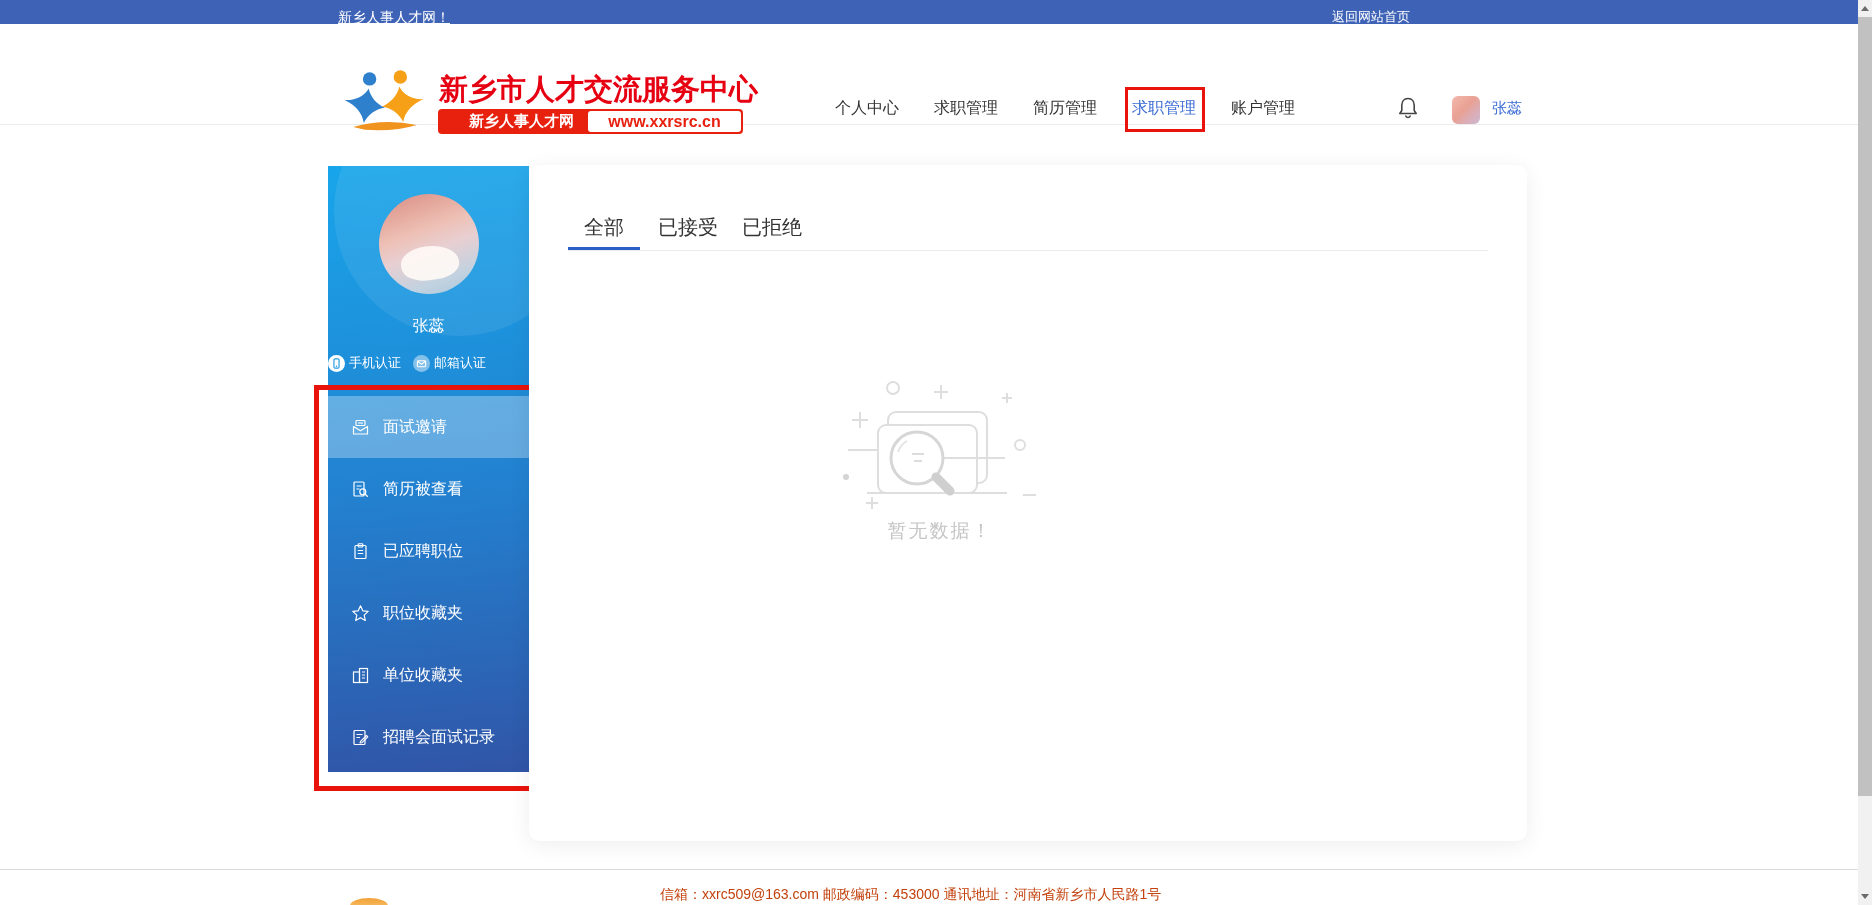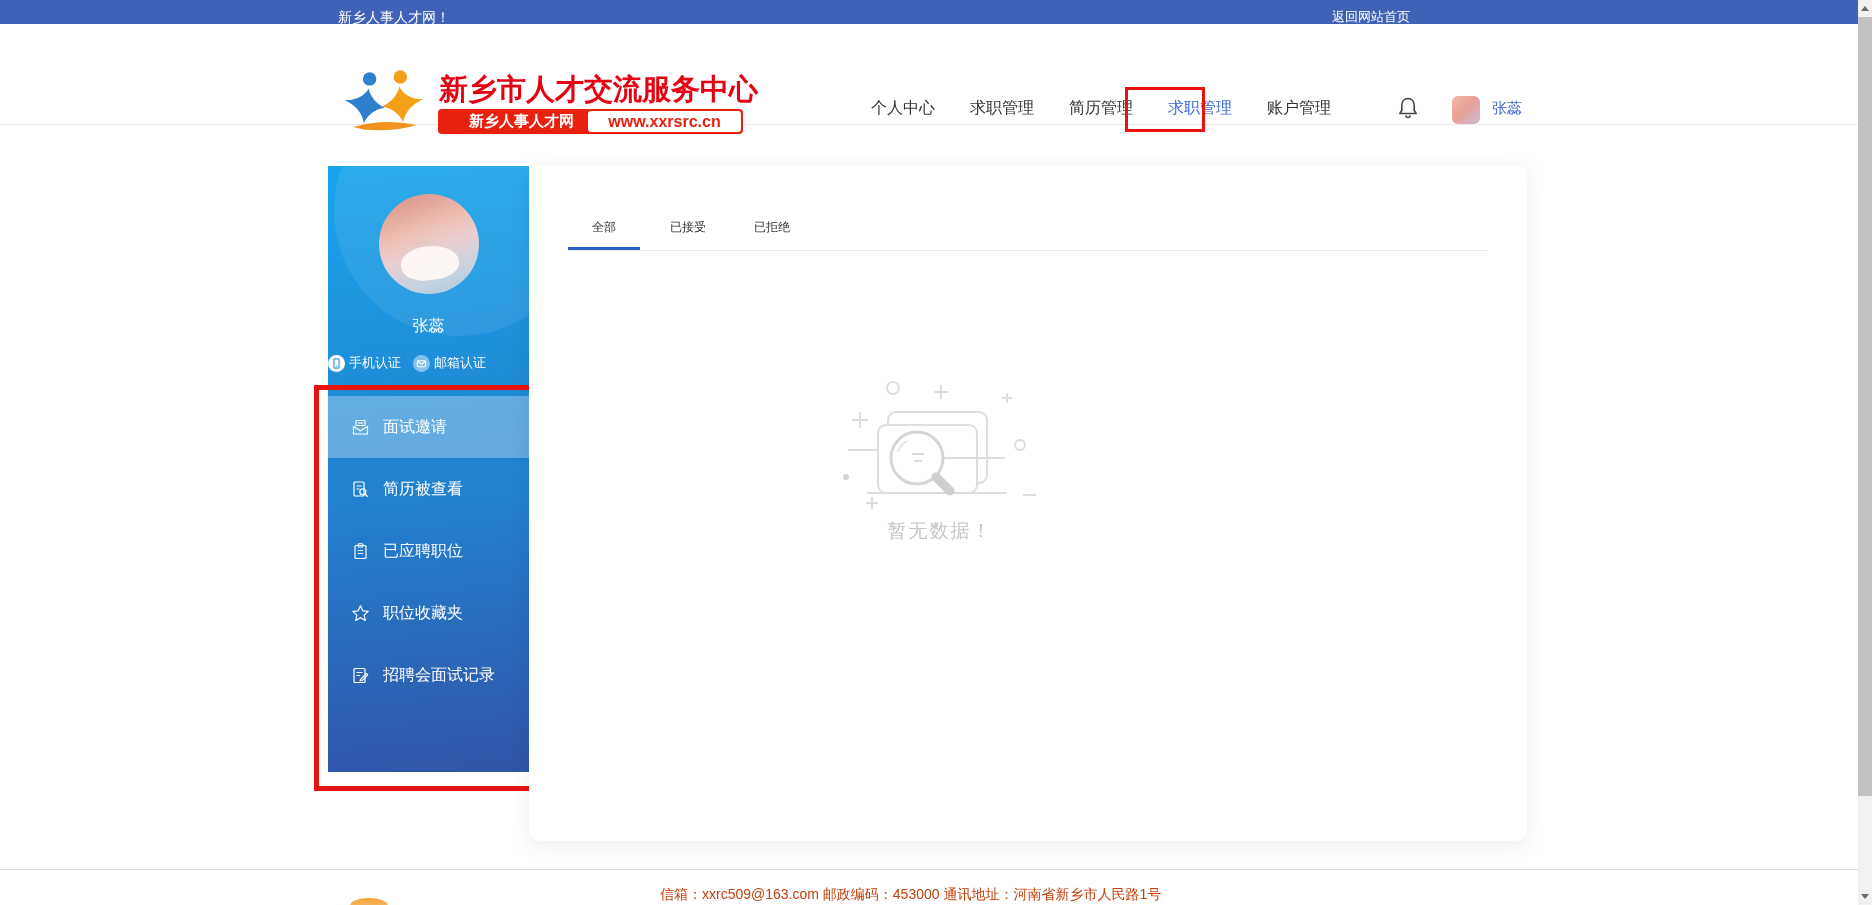--- a/index.html
+++ b/index.html
@@ -3,36 +3,36 @@
 <meta charset="utf-8">
 <style>
   * { margin:0; padding:0; box-sizing:border-box; }
   html,body { width:1872px; height:905px; overflow:hidden; background:#fff;
     font-family:"Liberation Sans","DejaVu Sans",sans-serif; }
   #viewport { position:absolute; top:0; left:0; width:1872px; height:905px; background:#fff; }
 
   
   .topbar { position:absolute; left:0; top:0; width:1858px; height:34px; background:#3E63B6; }
   .topbar-left { position:absolute; left:338px; top:0; height:34px; line-height:34px;
-    color:#fff; font-size:14px; cursor:pointer; }
+    color:#fff; font-size:14px; cursor:pointer;text-decoration:underline; }
   .topbar-right { position:absolute; left:1332px; top:0; height:34px; line-height:34px;
     color:#fff; font-size:13px; cursor:pointer;text-align:right; }
 
   
   .header { position:absolute; left:0; top:24px; width:1858px; height:101px; background:#fff;
     border-bottom:1px solid #ececec; }
   .logo-figures { position:absolute; left:336px; top:44px; width:96px; height:64px; }
   .org-title { position:absolute; left:439px; top:46px; font-size:29px; font-weight:900;
     color:#E60012; letter-spacing:0px; white-space:nowrap; }
   .banner { position:absolute; left:438px; top:85px; width:305px; height:25px; background:#E8210F;
     border-radius:4px; display:flex; align-items:center; overflow:hidden; }
   .banner-site { width:150px; text-align:center; color:#fff; font-size:15px; font-weight:bold;padding-left:17px; }
   .banner-url { flex:1; margin:2px 2px 2px 0; background:#fff; border-radius:3px; height:21px;
     line-height:21px; text-align:center; color:#E8210F; font-size:16px; font-weight:bold; }
-  .nav { position:absolute; left:835px; top:34px; height:101px; display:flex; align-items:center; gap:35px;margin-left:36px; }
+  .nav { position:absolute; left:835px; top:34px; height:101px; display:flex; align-items:center; gap:35px; }
   .nav-item { width:64px; text-align:center; font-size:16px; color:#333; cursor:pointer; white-space:nowrap; }
   .nav-item.active { color:#3A6BD3; }
   .nav-annotation { position:absolute; left:1125px; top:63px; width:80px; height:45px;
     border:3px solid #E8130C; pointer-events:none; }
   .bell { position:absolute; left:1396px; top:71px; width:24px; height:26px; cursor:pointer; }
   .header-avatar { position:absolute; left:1452px; top:72px; width:28px; height:28px; border-radius:6px;
     background:linear-gradient(135deg,#f3b9ae 0%,#e9a193 45%,#d9aeba 75%,#cbb9cf 100%); cursor:pointer; }
   .header-username { position:absolute; left:1492px; top:34px; height:101px; display:flex;
     align-items:center; color:#3A6BD3; font-size:15px; cursor:pointer; }
 
@@ -60,21 +60,21 @@
     color:#fff; font-size:16px; cursor:pointer; white-space:nowrap; }
   .side-item.active { background:rgba(255,255,255,0.3);font-family:Liberation Mono, monospace; }
   .side-item .icon { width:19px; height:19px; flex:0 0 19px; }
   .sidebar-annotation { position:absolute; left:314px; top:385px; width:229px; height:406px;
     border:5px solid #E8130C; pointer-events:none; }
 
   
   .card { position:absolute; left:529px; top:165px; width:998px; height:676px; background:#fff;
     border-radius:10px; box-shadow:0 4px 22px rgba(0,0,0,0.07); }
   .tabs { position:absolute; left:39px; top:47px; display:flex; gap:12px; }
-  .tab { width:72px; height:38px; line-height:30px; text-align:center; font-size:12px; color:#333;
+  .tab { width:72px; height:38px; line-height:30px; text-align:center; font-size:20px; color:#333;
     cursor:pointer; position:relative; }
   .tab.active::after { content:""; position:absolute; left:0; bottom:0; width:72px; height:3px;
     background:#2B5FC7; }
   .tab-divider { position:absolute; left:39px; top:85px; width:920px; height:1px; background:#ebebeb; }
   .empty-illustration { position:absolute; left:311px; top:215px; width:200px; height:140px; }
   .empty-text { position:absolute; left:307px; top:353px; width:208px; text-align:center;
     font-size:19px; color:#C5C5C5; letter-spacing:2px; }
 
   
   .footer-divider { position:absolute; left:0; top:869px; width:1858px; height:1px; background:#dcdcdc; }
@@ -183,20 +183,28 @@
           <rect x="7.2" y="1.8" width="4.6" height="3.2" rx="0.8" fill="none" stroke="#fff" stroke-width="1.1"></rect>
           <path d="M6.8,8.5 H12.2 M6.8,11.5 H12.2" stroke="#fff" stroke-width="1.1"></path>
         </svg>
         <span>已应聘职位</span>
       </div>
       <div class="side-item">
         <svg class="icon" viewBox="0 0 19 19">
           <polygon points="9.5,1.8 11.8,6.8 17.2,7.4 13.2,11.1 14.3,16.5 9.5,13.7 4.7,16.5 5.8,11.1 1.8,7.4 7.2,6.8" fill="none" stroke="#fff" stroke-width="1.2" stroke-linejoin="round"></polygon>
         </svg>
         <span>职位收藏夹</span>
+      </div>
+      <div class="side-item">
+        <svg class="icon" viewBox="0 0 19 19">
+          <rect x="2.5" y="6" width="6" height="10.5" fill="none" stroke="#fff" stroke-width="1.2"></rect>
+          <rect x="8.5" y="2.5" width="8" height="14" fill="none" stroke="#fff" stroke-width="1.2"></rect>
+          <path d="M11,6 H14 M11,9 H14 M11,12 H14" stroke="#fff" stroke-width="1"></path>
+        </svg>
+        <span>单位收藏夹</span>
       </div>
       <div class="side-item">
         <svg class="icon" viewBox="0 0 19 19">
           <rect x="3" y="2.5" width="11" height="14" rx="1" fill="none" stroke="#fff" stroke-width="1.2"></rect>
           <path d="M5.5,6.5 H11.5 M5.5,9.5 H9" stroke="#fff" stroke-width="1.1"></path>
           <path d="M9.5,13.5 L15.5,7.5 L16.8,8.8 L10.8,14.8 L9,15 Z" fill="none" stroke="#fff" stroke-width="1.1" stroke-linejoin="round"></path>
         </svg>
         <span>招聘会面试记录</span>
       </div>
     </div>

